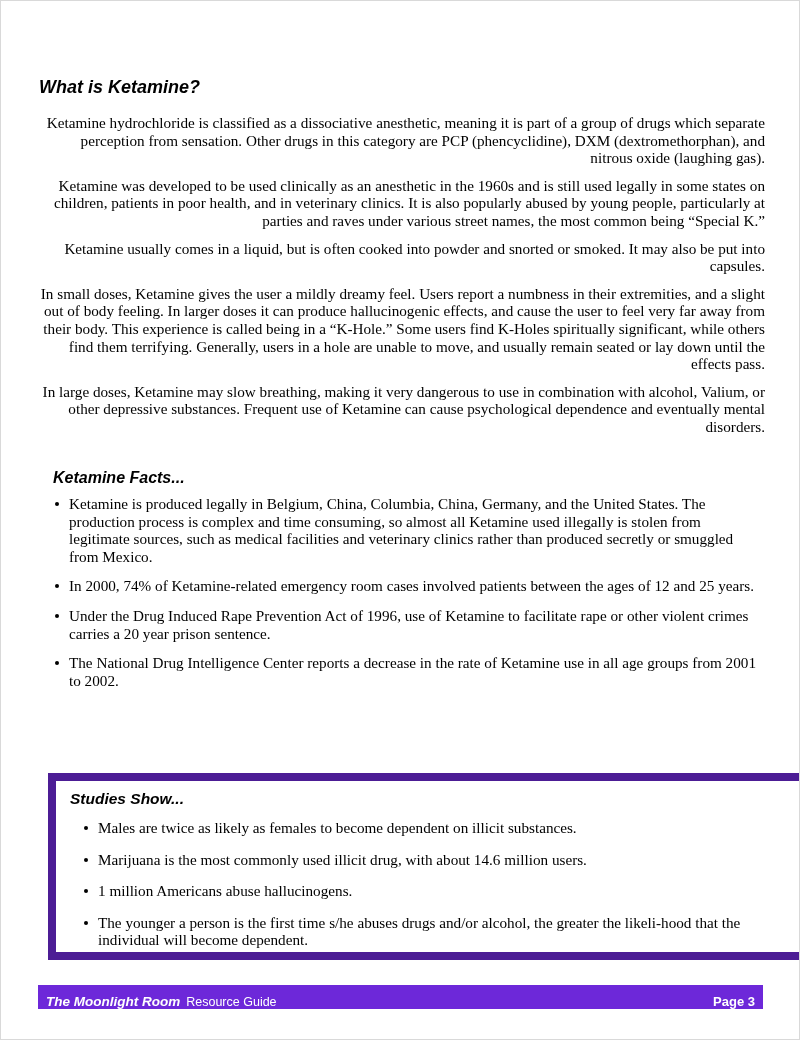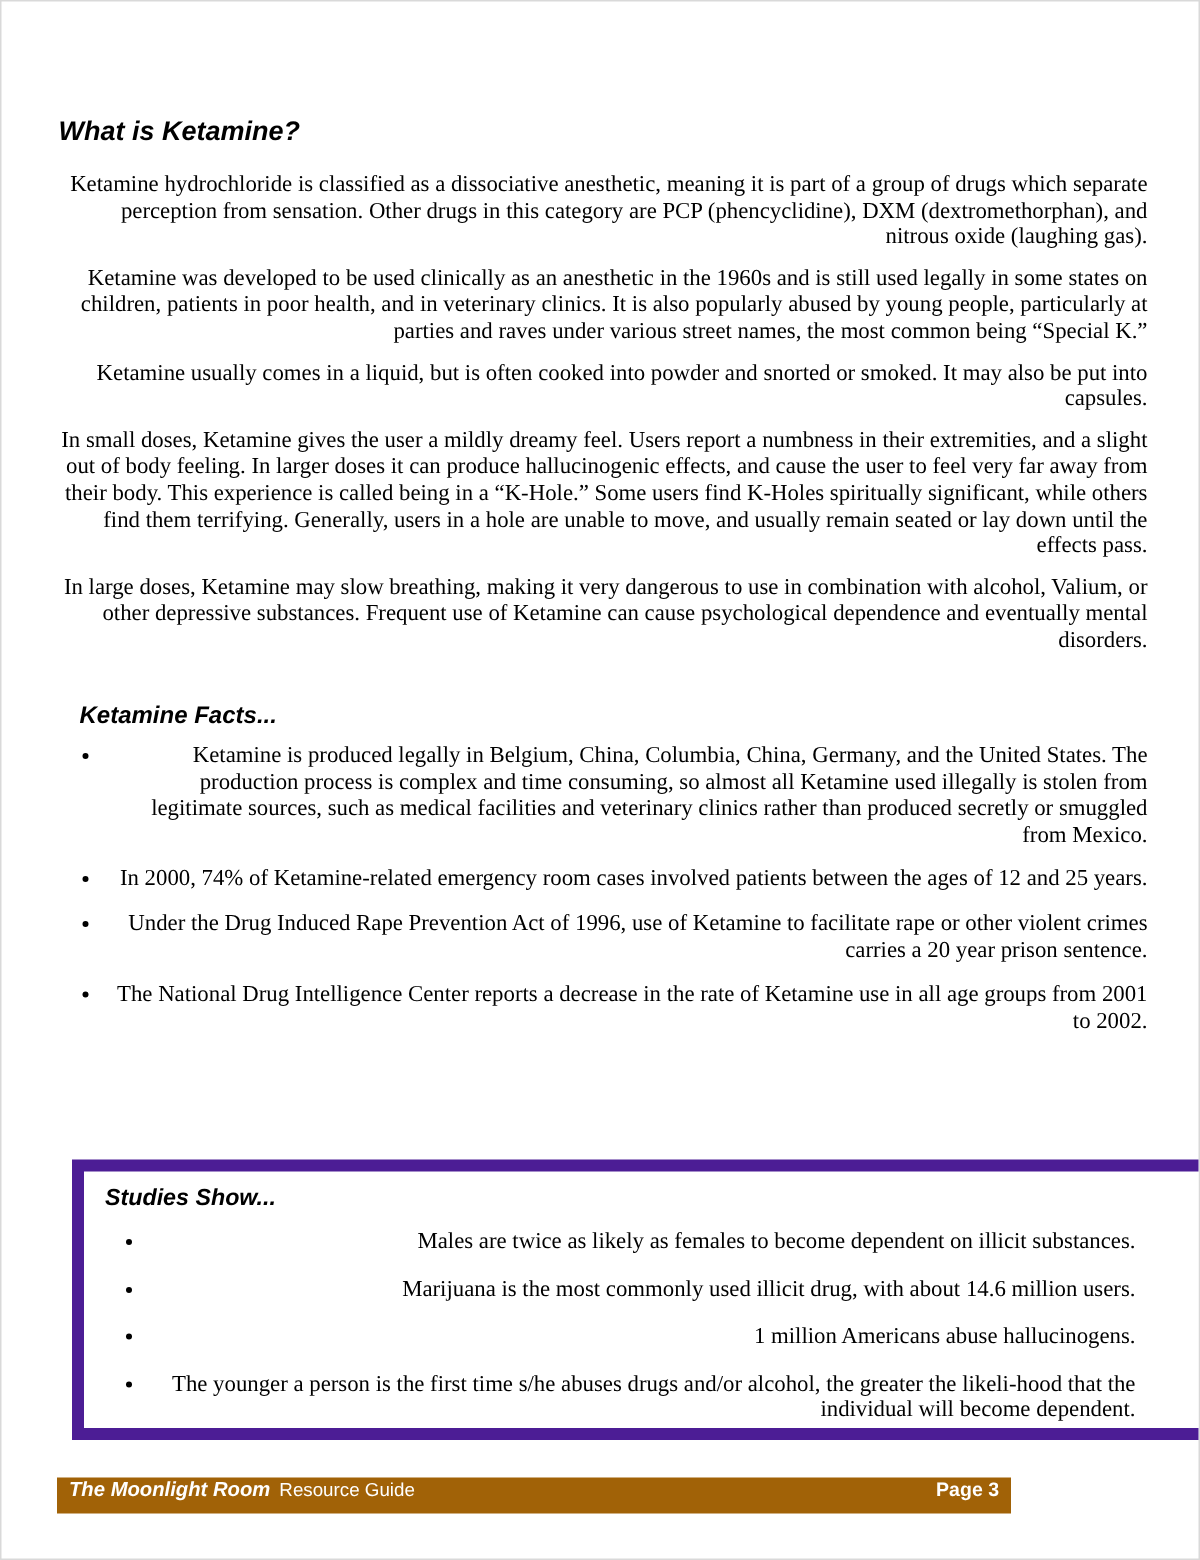--- a/index.html
+++ b/index.html
@@ -82,21 +82,20 @@
     margin: 0;
     padding: 0;
   }
   ul.blist > li {
     position: relative;
     padding-left: 16px;
     margin-bottom: 12px;
     font-size: 15.2px;
     line-height: 17.6px;
     color: #000000;
-    text-align: right;
   }
   ul.blist > li:last-child {
     margin-bottom: 0;
   }
   ul.blist > li::before {
     content: "";
     position: absolute;
     left: 2px;
     top: 7px;
     width: 4px;
@@ -146,25 +145,25 @@
   }
   #studies-list > li.gap-before {
     margin-top: 8px;
   }
 
   
   .footer-bar {
     position: absolute;
     left: 37px;
     top: 984px;
-    width: 636px;
+    width: 725px;
     height: 24px;
-    background: #a16207;
+    background: #6d28d9;
     display: flex;
-    align-items: flex-start;
+    align-items: flex-end;
     box-sizing: border-box;
     padding: 0 8px 0 8px;
   }
   .footer-left {
     display: flex;
     align-items: baseline;
     gap: 6px;
     flex: 1;
   }
   .footer-brand {

